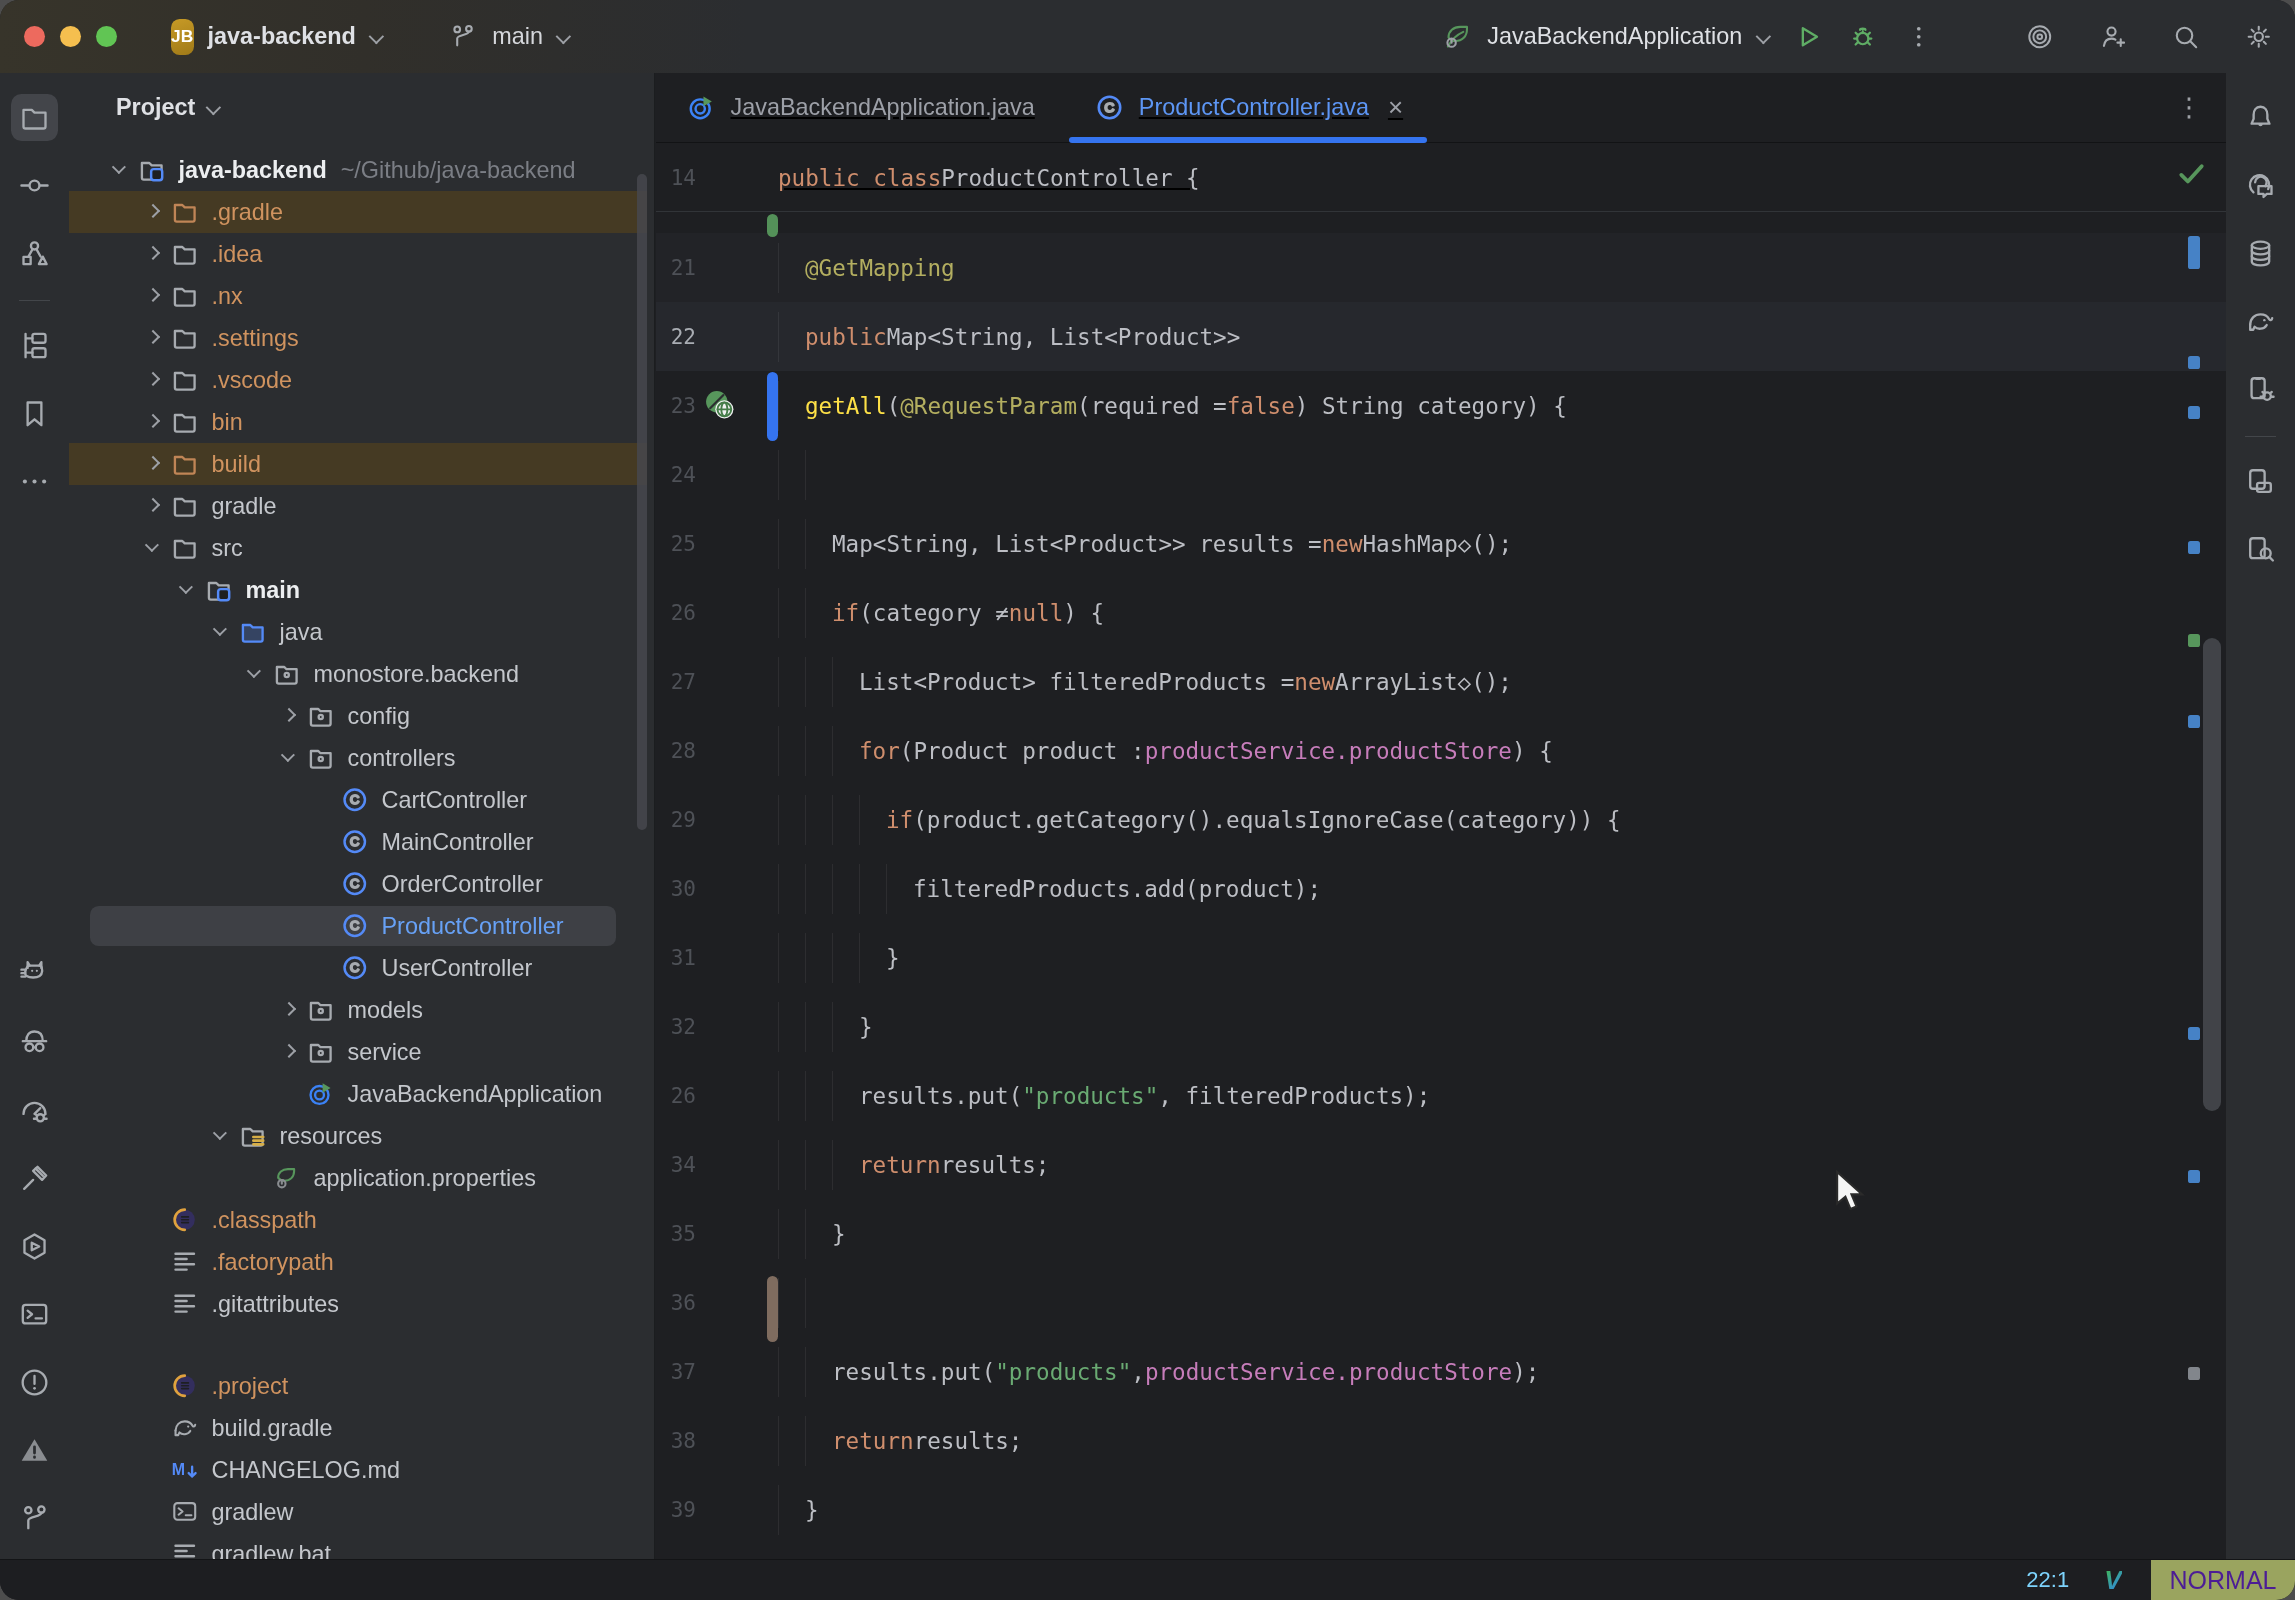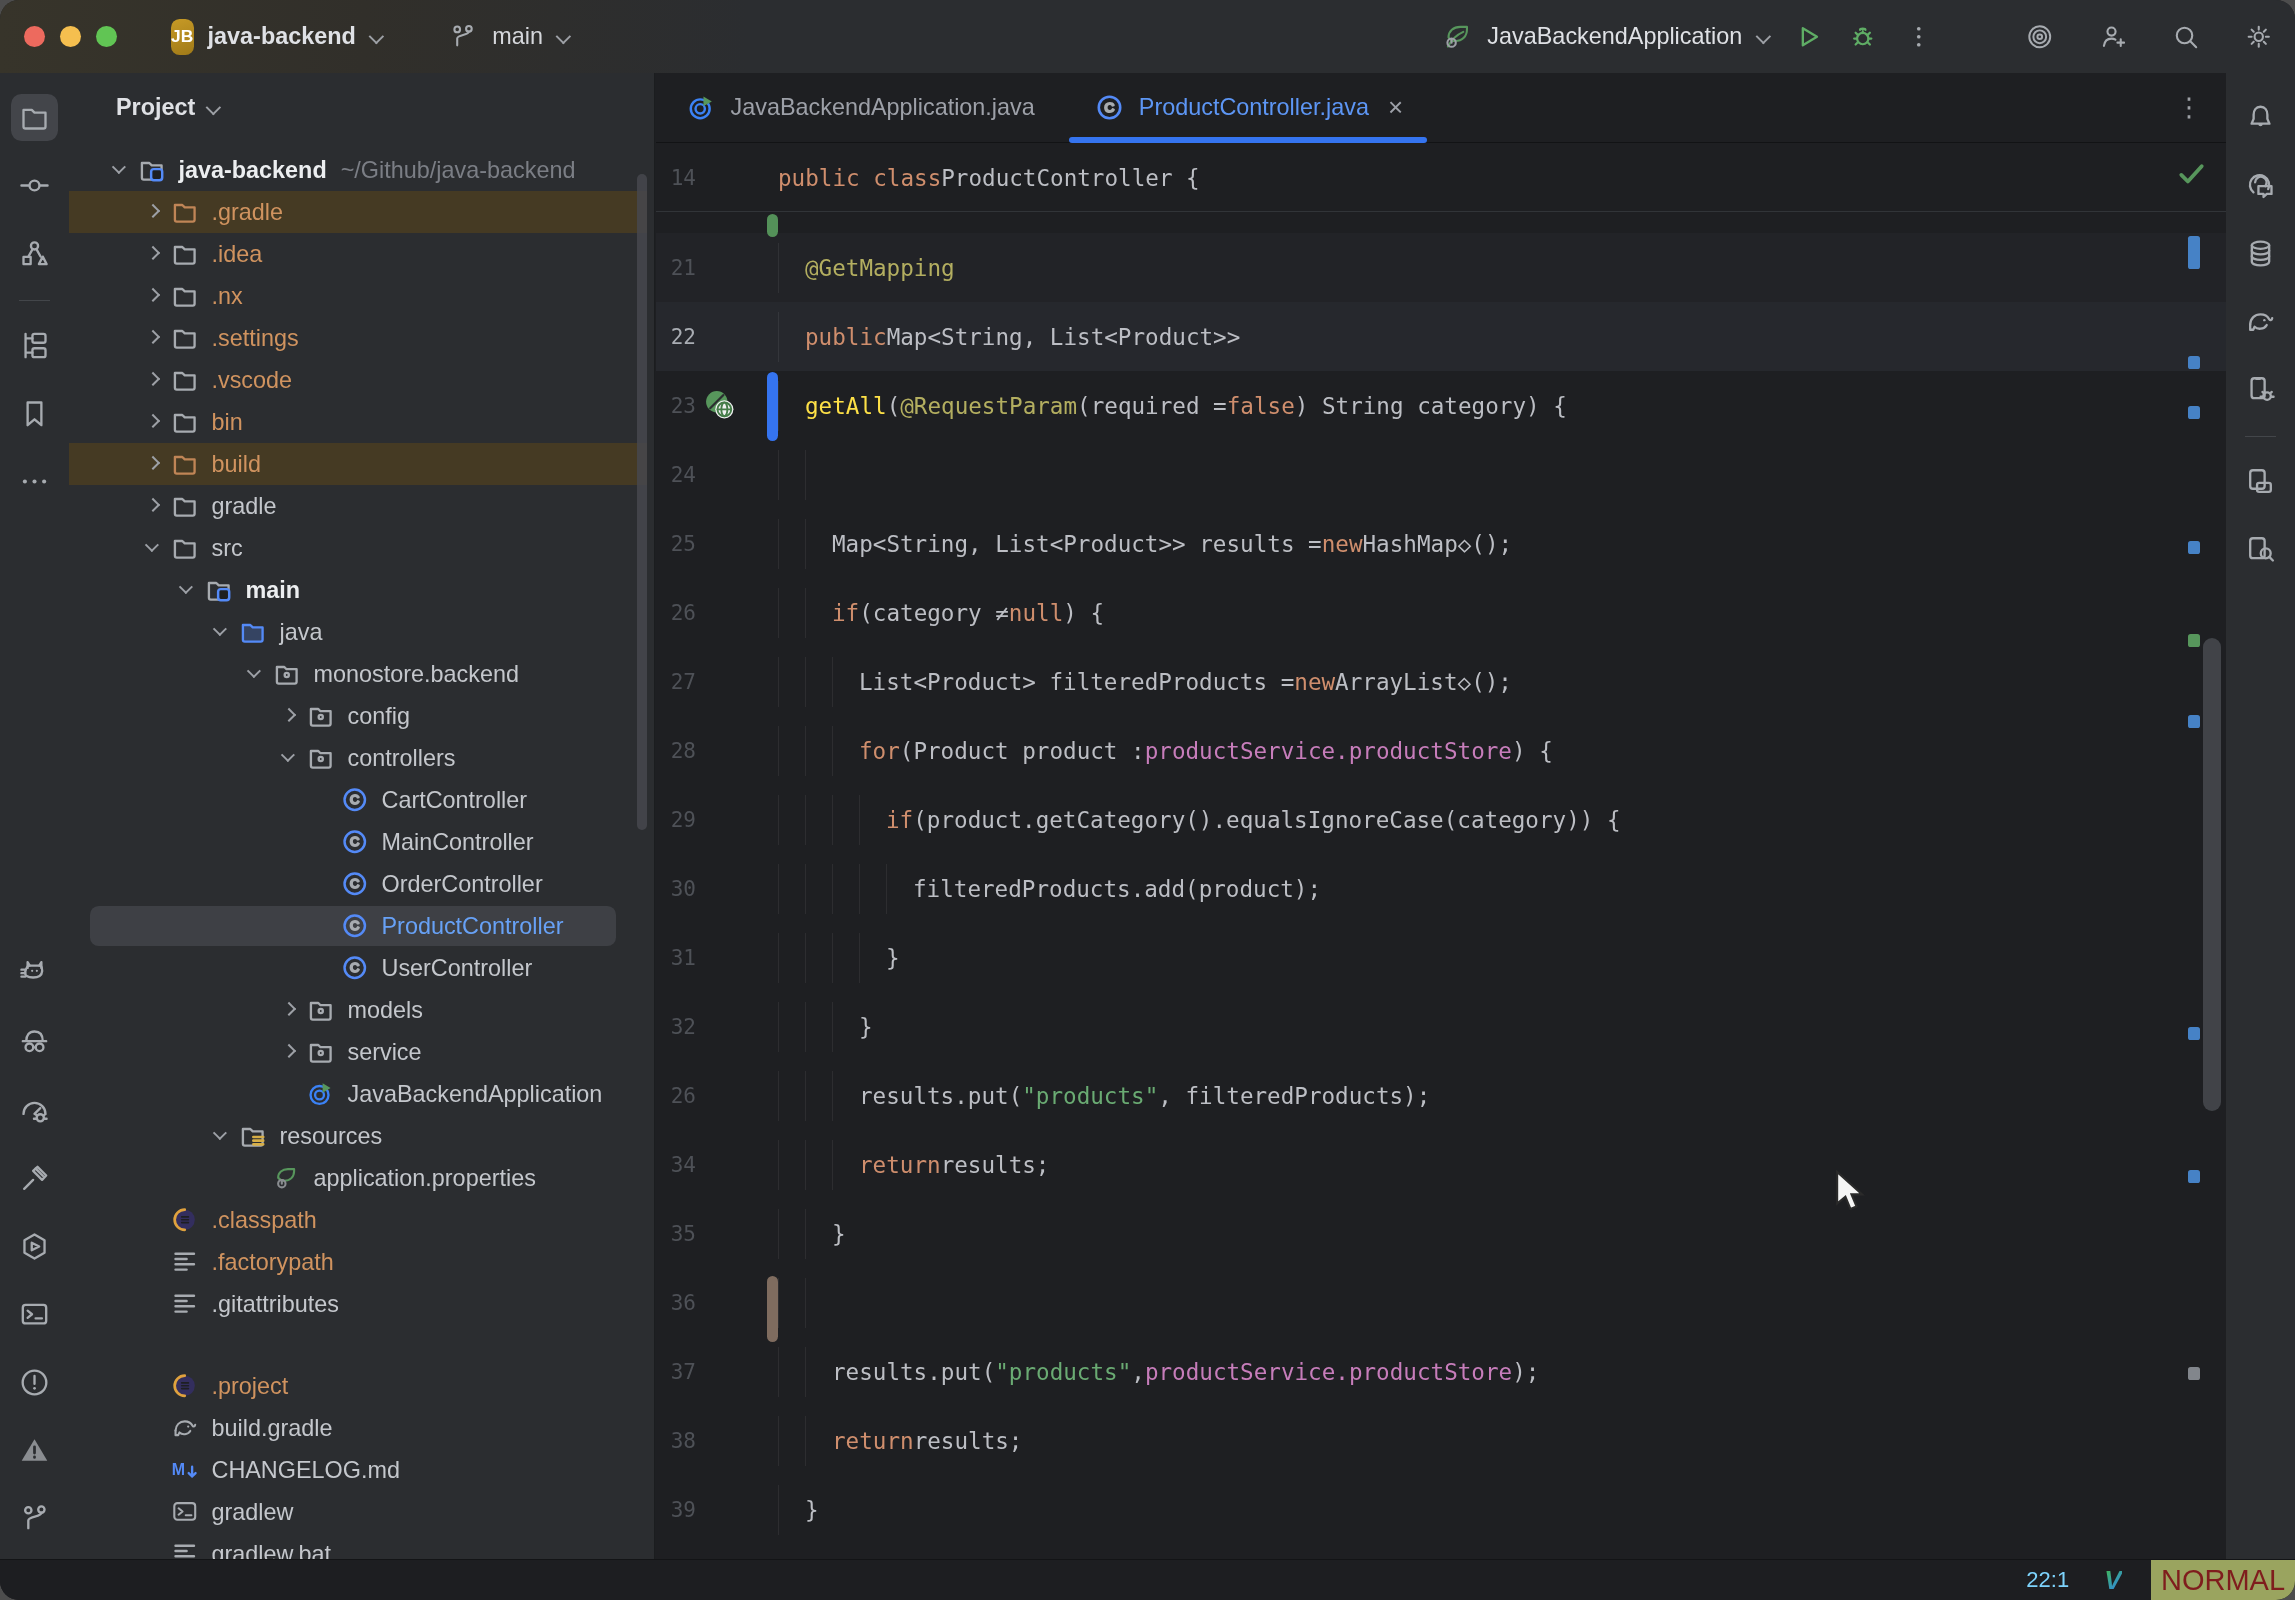--- a/index.html
+++ b/index.html
@@ -58,21 +58,21 @@
   .ticon { width:31px; height:31px; margin-left:1.7px; flex:0 0 31px; display:flex; align-items:center; justify-content:center; }
   .ticon svg { width:29.5px; height:29.5px; }
   .tlabel { font-size:23.4px; color:#c4c7cc; margin-left:11.3px; }
   .tlabel.excluded { color:#d0935f; }
   .tlabel.selected { color:#67a1f6; }
   .tlabel.bold { color:#eceef0; font-weight:700; }
   .tpath { font-size:23.4px; color:#7b7e85; margin-left:14px; }
   .panel-scroll { position:absolute; right:7px; top:101px; width:9.6px; height:656px; border-radius:5.2px; background:#46484d; opacity:.85; }
 
   
-  .editor { position:absolute; left:656px; top:73px; right:69px; bottom:41px; background:#1e1f22; }
+  .editor { position:absolute; left:656px; top:73px; right:69px; bottom:41px; background:#1e1f22;text-decoration:underline; }
   .tabbar { height:70px; border-bottom:0.9px solid #121315; display:flex; align-items:stretch; position:relative; }
   .tab { display:flex; align-items:center; padding:0 29.5px; position:relative; }
   .tab .ticn { width:31px; height:31px; margin-right:14px; }
   .tab .ticn svg { width:31px; height:31px; }
   .tab .tlbl { font-size:23.4px; color:#9da0a8; }
   .tab.active .tlbl { color:#5d96f5; }
   .tab .tclose { font-size:26px; color:#9da0a8; margin-left:19px; }
   .tab.active::after { content:""; position:absolute; left:5.2px; right:5.2px; bottom:-0.9px; height:6px; border-radius:3.5px; background:#3574f0; }
   .tab-kebab { position:absolute; right:24px; top:0; bottom:0; display:flex; align-items:center; color:#9da0a6; font-size:26px; letter-spacing:0; }
 
@@ -97,21 +97,21 @@
   .inspect-check svg { width:35px; height:35px; }
   .stripe-mark { position:absolute; right:26px; width:12px; border-radius:2.6px; }
   .ed-scroll { position:absolute; right:5.2px; top:565px; width:18px; height:473px; border-radius:9.6px; background:#45474c; opacity:.9; }
 
   
   .statusbar { position:absolute; left:0; right:0; bottom:0; height:41px; background:#1d1e21; border-top:0.9px solid #131416;
     display:flex; align-items:center; justify-content:flex-end; }
   .sb-pos { color:#7dd3fc; font-size:22px; margin-right:35px; }
   .vim-v { font-size:26px; font-weight:bold; font-style:italic; margin-right:29.5px;
     background:linear-gradient(135deg,#3fb950 10%,#2f81f7 90%); -webkit-background-clip:text; background-clip:text; color:transparent; }
-  .vim-badge { width:144px; height:41px; background:#9aa45f; color:#7f1d1d; font-size:29px;
+  .vim-badge { width:144px; height:41px; background:#9aa45f; color:#4c1d95; font-size:25px;
     display:flex; align-items:center; justify-content:center; }
 
   
   .cursor { position:absolute; left:1834px; top:1170px; width:38px; height:45px; z-index:50; }
 </style>
 </head>
 <body>
 
 <div id="window">
 

